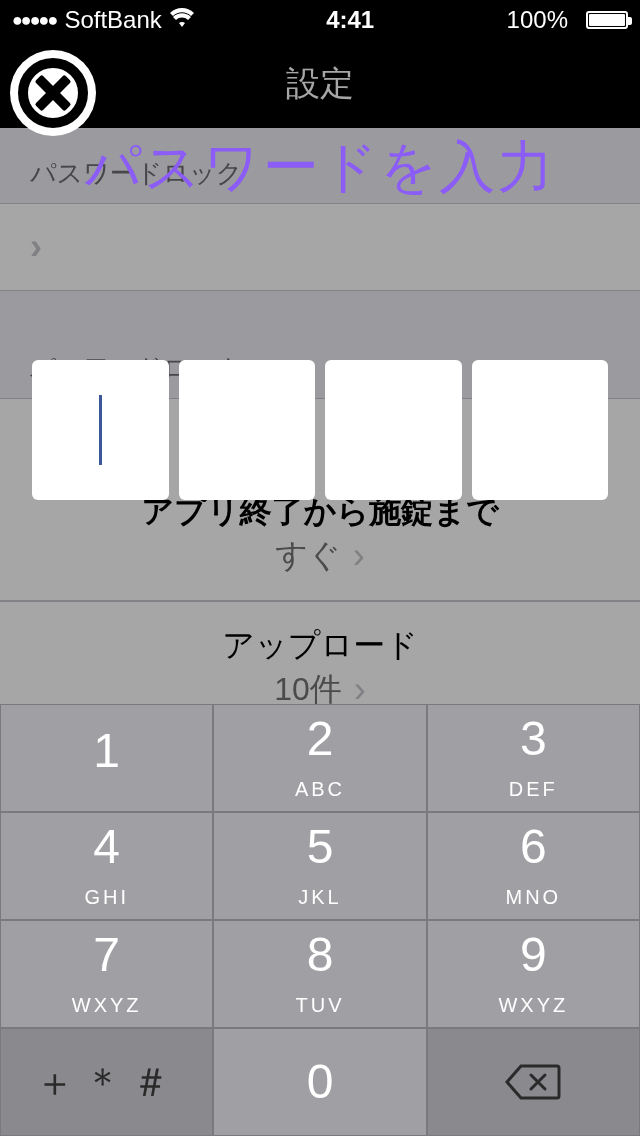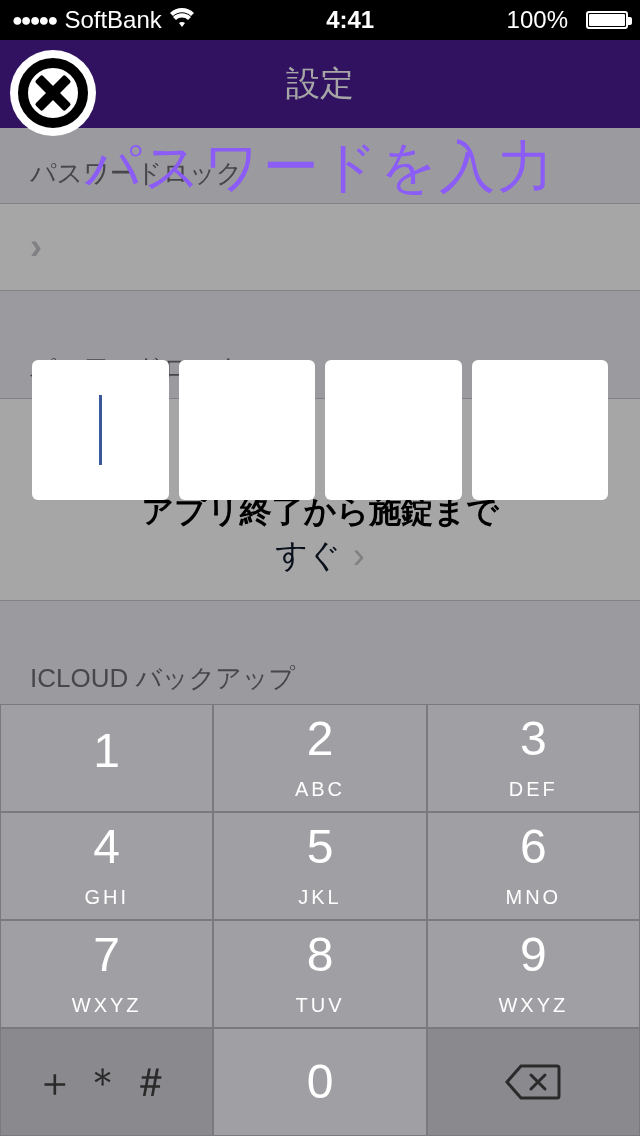--- a/index.html
+++ b/index.html
@@ -36,21 +36,21 @@
     .settings-bg {
       position: absolute;
       top: 40px;
       left: 0;
       right: 0;
       bottom: 0;
       background: #efeff4;
     }
     .nav-bar {
       height: 88px;
-      background: #4c1d95;
+      background: #000000;
       color: #fff;
       display: flex;
       align-items: center;
       justify-content: center;
       font-size: 34px;
       font-weight: 400;
     }
     .section-header {
       padding: 28px 30px 12px;
       color: #6d6d72;
@@ -63,21 +63,21 @@
       padding: 22px 30px;
       display: flex;
       align-items: center;
       justify-content: space-between;
       font-size: 32px;
       font-weight: 600;
       color: #000;
     }
     .setting-row.thin { font-weight: 400; flex-direction: column; }
     .chevron { color: #c7c7cc; font-size: 36px; }
-    .row-value { color: #0f172a; font-weight: 400; margin-right: 12px; }
+    .row-value { color: #737373; font-weight: 400; margin-right: 12px; }
     
     
     .dim-overlay {
       position: absolute;
       top: 40px;
       left: 0;
       right: 0;
       bottom: 0;
       background: rgba(0,0,0,0.35);
     }
@@ -215,21 +215,20 @@
   </div>
   <div class="section-header" style="padding-top:60px;">パスワードロック</div>
   <div style="height:70px;background:#fff;border-top:1px solid #c8c7cc;"></div>
   <div class="setting-row thin" style="border-top:none;">
     <span style="font-weight:600;">アプリ終了から施錠まで</span>
     <span style="display:flex;align-items:center;">
       <span class="row-value">すぐ</span>
       <span class="chevron">›</span>
     </span>
   </div>
-  <div class="section-header" style="padding-top:60px;">ICLOUD バックアップ</div>
   <div class="setting-row thin">
     <span>アップロード</span>
     <span style="display:flex;align-items:center;">
       <span class="row-value">10件</span>
       <span class="chevron">›</span>
     </span>
   </div>
 </div>
 
 <div class="dim-overlay"></div>

